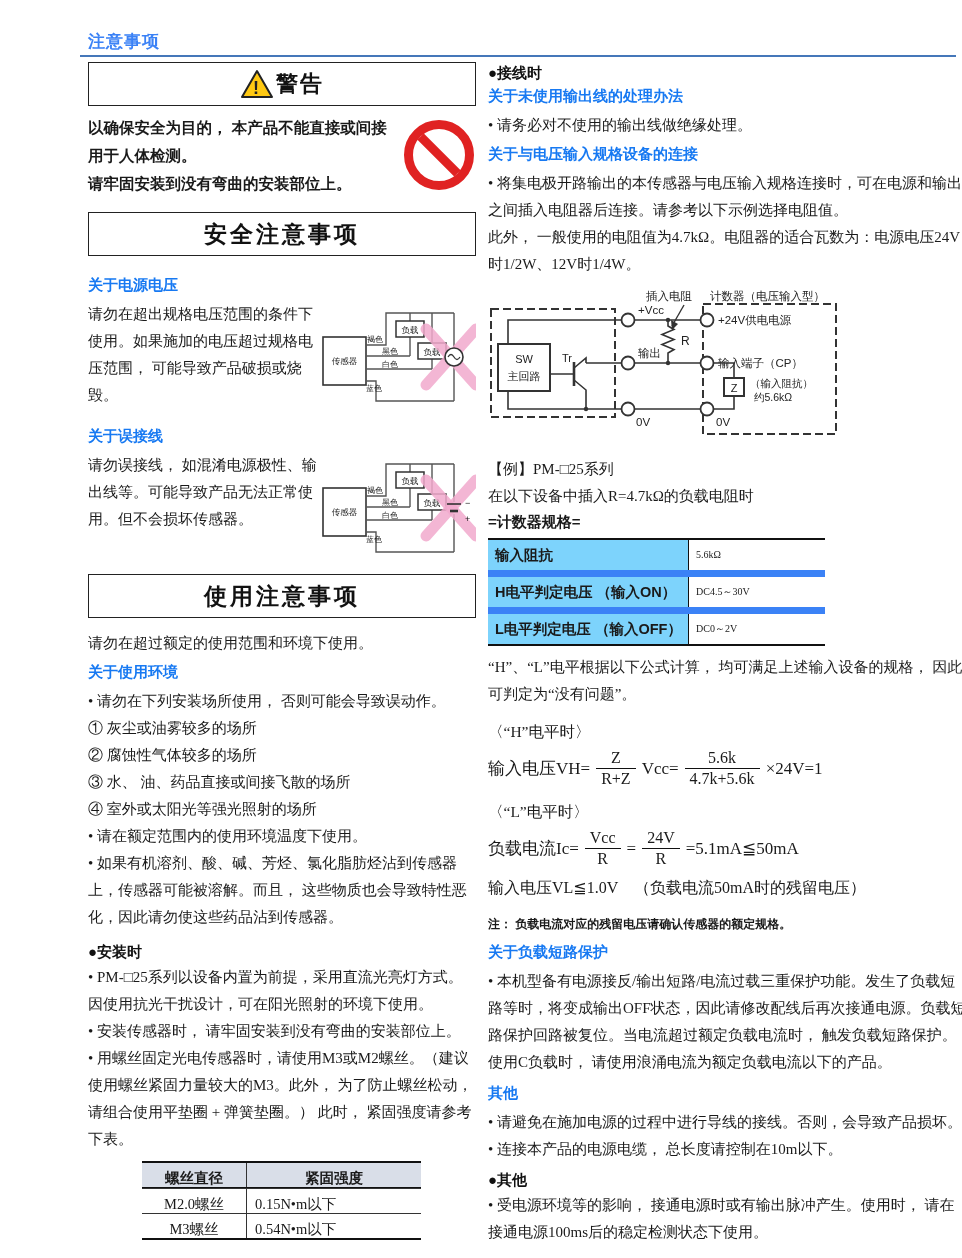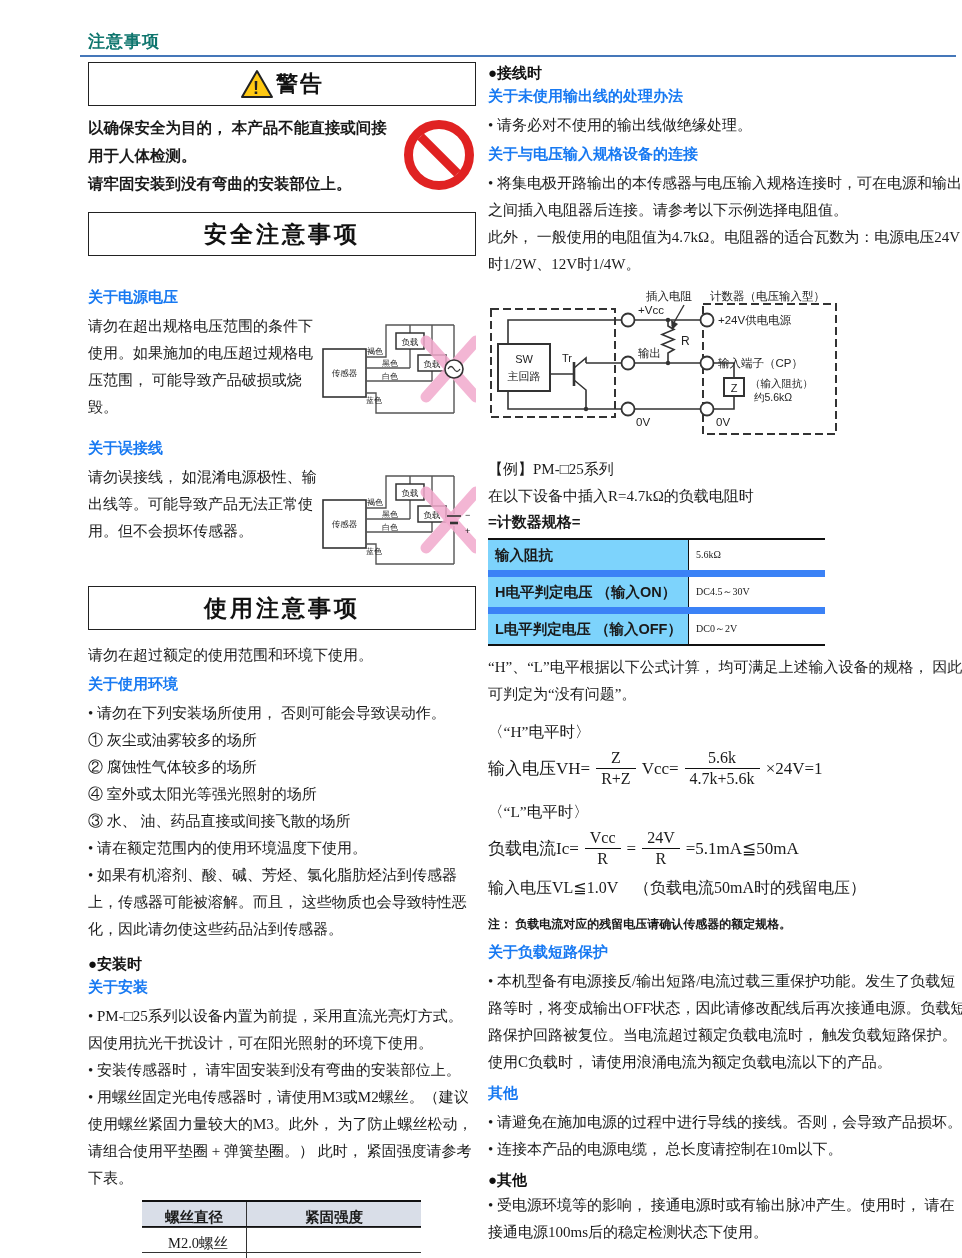--- a/index.html
+++ b/index.html
@@ -1,21 +1,21 @@
 <!DOCTYPE html>
 <html><head>
 <meta charset="utf-8">
 <style>
   html,body{margin:0;padding:0;background:#fff;}
   .page{position:relative;width:962px;height:1258px;background:#ffffff;overflow:hidden;
         font-family:"Liberation Serif","DejaVu Serif",serif;color:#1a1a1a;}
   .sans{font-family:"Liberation Sans","DejaVu Sans",sans-serif;}
 
   .page-title{position:absolute;left:88px;top:30px;font-family:"Liberation Sans","DejaVu Sans",sans-serif;
-              font-size:17px;font-weight:bold;color:#0f766e;letter-spacing:1px;}
+              font-size:17px;font-weight:bold;color:#3b82f6;letter-spacing:1px;}
   .title-rule{position:absolute;left:80px;right:6px;top:55px;border-bottom:2px solid #4577b9;}
 
   .col{position:absolute;top:62px;}
   .col-left{left:88px;width:388px;}
   .col-right{left:488px;width:478px;}
 
   .box-head{border:1.6px solid #222;text-align:center;font-family:"Liberation Sans","DejaVu Sans",sans-serif;
             font-weight:bold;color:#111;}
   .warn-box{height:42px;line-height:42px;font-size:22px;letter-spacing:2px;margin-bottom:8px;
             display:flex;align-items:center;justify-content:center;gap:2px;}
@@ -93,21 +93,21 @@
       <div>以确保安全为目的， 本产品不能直接或间接</div>
       <div>用于人体检测。</div>
       <div>请牢固安装到没有弯曲的安装部位上。</div>
       <div class="no-sign">
           <div class="bar"></div>
         </div>
     </div>
 
     <div class="box-head sec-box" style="margin-top:14px;">安全注意事项</div>
 
-    <div class="blue-head" style="margin-top:32px;">关于电源电压</div>
+    <div class="blue-head" style="margin-top:20px;">关于电源电压</div>
     <div class="row-flex">
       <div class="txt body-text">请勿在超出规格电压范围的条件下使用。如果施加的电压超过规格电压范围， 可能导致产品破损或烧毁。</div>
       <svg width="156" height="112" viewBox="0 0 156 112">
         <rect x="3" y="36" width="43" height="48" fill="none" stroke="#333" stroke-width="1.6"></rect>
         <text x="24.5" y="63" text-anchor="middle" font-size="8.5">传感器</text>
         <path class="wire" d="M46 44 H66 V12 H134 M46 55 H90 M46 68 H112 M46 80 H56 V100 H134 M134 12 V47 M134 65 V100"></path>
         <path class="wire" d="M90 12 V20 M90 36 V55 M112 12 V42 M112 58 V68"></path>
         <rect x="76" y="20" width="28" height="16" fill="#fff" stroke="#333" stroke-width="1.5"></rect>
         <text x="90" y="31.5" text-anchor="middle" font-size="8.5">负载</text>
         <rect x="98" y="42" width="28" height="16" fill="#fff" stroke="#333" stroke-width="1.5"></rect>
@@ -149,38 +149,38 @@
     </div>
 
     <div class="box-head sec-box" style="margin-top:10px;">使用注意事项</div>
 
     <div class="body-text" style="margin-top:12px;">请勿在超过额定的使用范围和环境下使用。</div>
 
     <div class="blue-head" style="margin-top:6px;">关于使用环境</div>
     <div class="body-text">• 请勿在下列安装场所使用， 否则可能会导致误动作。</div>
     <div class="body-text">① 灰尘或油雾较多的场所</div>
     <div class="body-text">② 腐蚀性气体较多的场所</div>
+    <div class="body-text">③ 水、 油、药品直接或间接飞散的场所</div>
     <div class="body-text">④ 室外或太阳光等强光照射的场所</div>
-    <div class="body-text">③ 水、 油、药品直接或间接飞散的场所</div>
     <div class="body-text">• 请在额定范围内的使用环境温度下使用。</div>
     <div class="body-text">• 如果有机溶剂、酸、碱、芳烃、氯化脂肪烃沾到传感器上，传感器可能被溶解。而且， 这些物质也会导致特性恶化，因此请勿使这些药品沾到传感器。</div>
 
     <div class="black-head" style="margin-top:12px;">●安装时</div>
-    <div class="blue-head" style="margin-top:4px;">关于安装</div>
     <div class="body-text">• PM-□25系列以设备内置为前提，采用直流光亮灯方式。因使用抗光干扰设计，可在阳光照射的环境下使用。</div>
     <div class="body-text">• 安装传感器时， 请牢固安装到没有弯曲的安装部位上。</div>
     <div class="body-text">• 用螺丝固定光电传感器时，请使用M3或M2螺丝。（建议使用螺丝紧固力量较大的M3。此外， 为了防止螺丝松动， 请组合使用平垫圈 + 弹簧垫圈。） 此时， 紧固强度请参考下表。</div>
 
     <div class="screw-table">
       <div class="st-row st-head">
         <div class="st-cell">螺丝直径</div>
         <div class="st-cell">紧固强度</div>
       </div>
       <div class="st-row">
         <div class="st-cell">M2.0螺丝</div>
+        <div class="st-cell">0.15N•m以下</div>
       </div>
       <div class="st-row">
         <div class="st-cell">M3螺丝</div>
         <div class="st-cell">0.54N•m以下</div>
       </div>
     </div>
 
   </div>
 
   <div class="col col-right">

